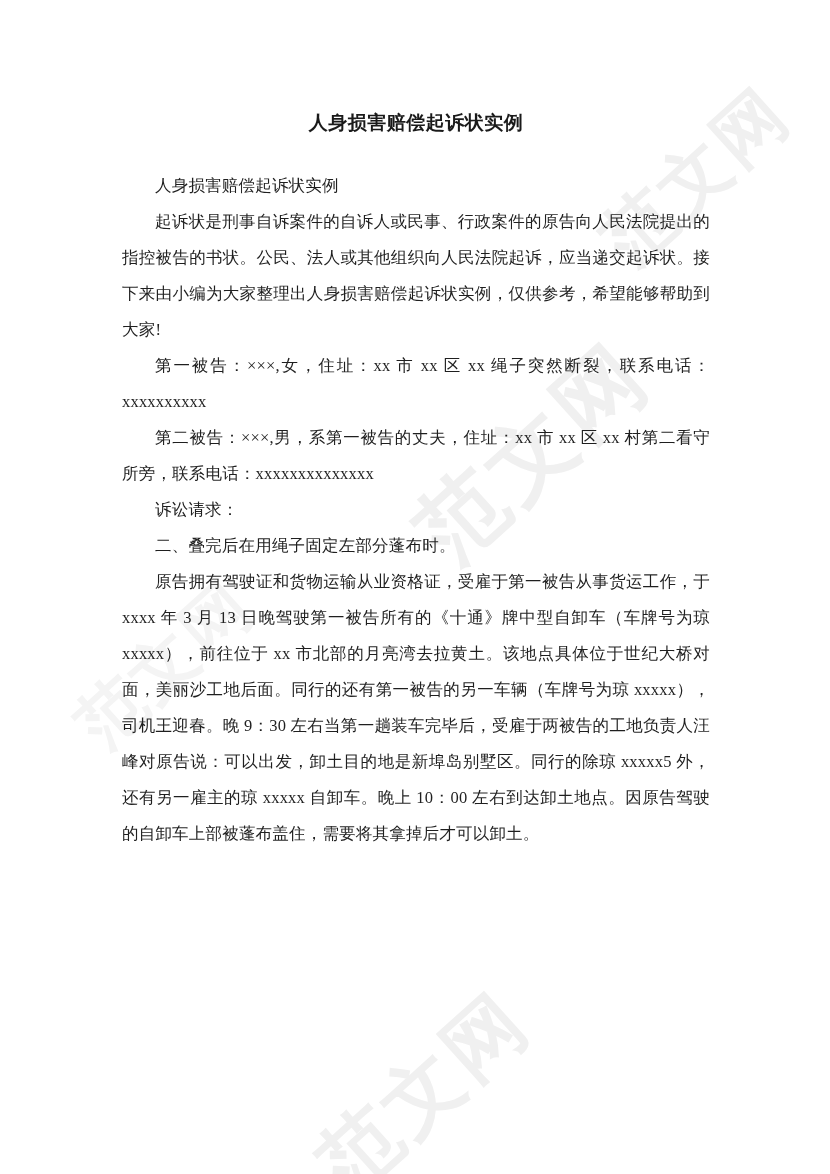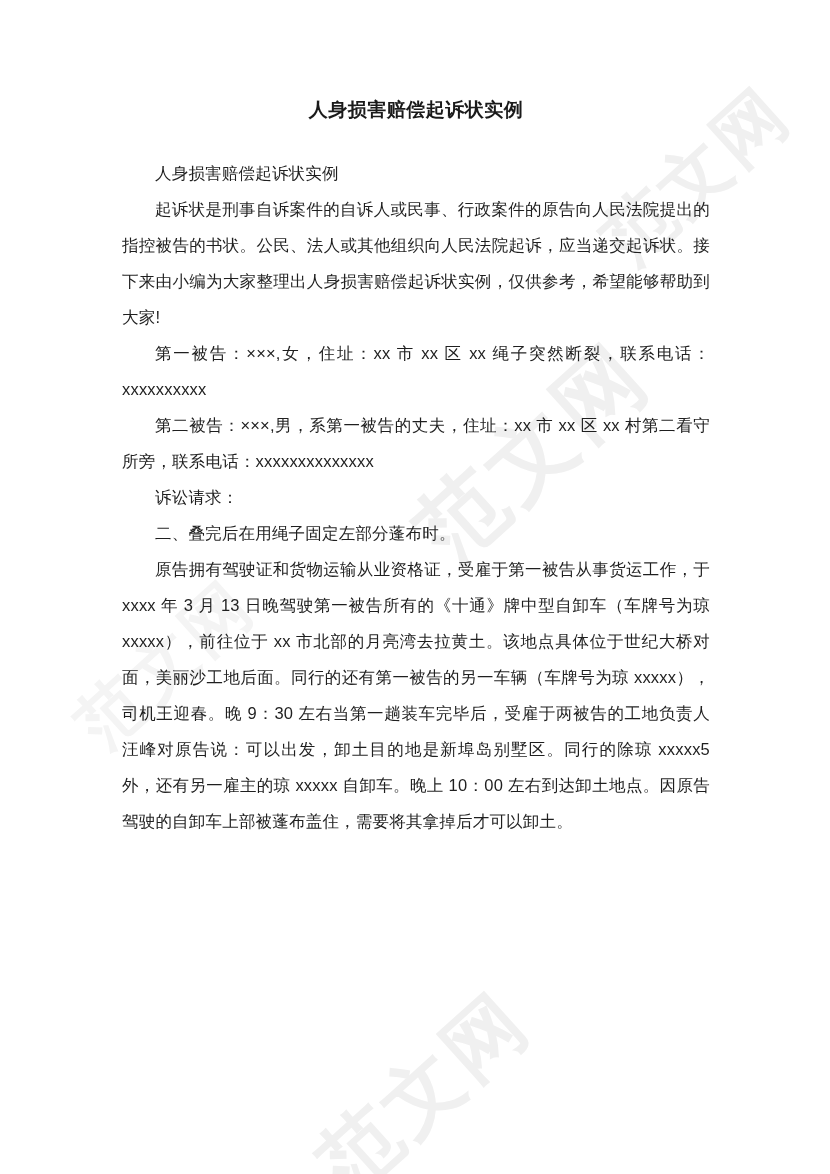--- a/index.html
+++ b/index.html
@@ -38,22 +38,23 @@
   }
   .wm-a { top: 395px; left: 395px; font-size: 86px; transform: rotate(-42deg); letter-spacing: 6px; }
   .wm-b { top: 130px; left: 585px; font-size: 70px; transform: rotate(-42deg); letter-spacing: 4px; }
   .wm-c { top: 1040px; left: 300px; font-size: 78px; transform: rotate(-42deg); letter-spacing: 5px; }
   .wm-d { top: 620px; left: 60px;  font-size: 66px; transform: rotate(-42deg); letter-spacing: 4px; color:#f4f4f4; }
 
   
   .content {
     position: relative;
     z-index: 1;
-    padding: 0 120px 0 122px;
+    padding: 13px 120px 0 122px;
     box-sizing: border-box;
+    font-family: Liberation Serif, serif;
   }
 
   .doc-title {
     text-align: center;
     font-size: 19px;
     font-weight: bold;
     color: #1a1a1a;
     margin: 0;
     padding-top: 97px;
     letter-spacing: 0.5px;

